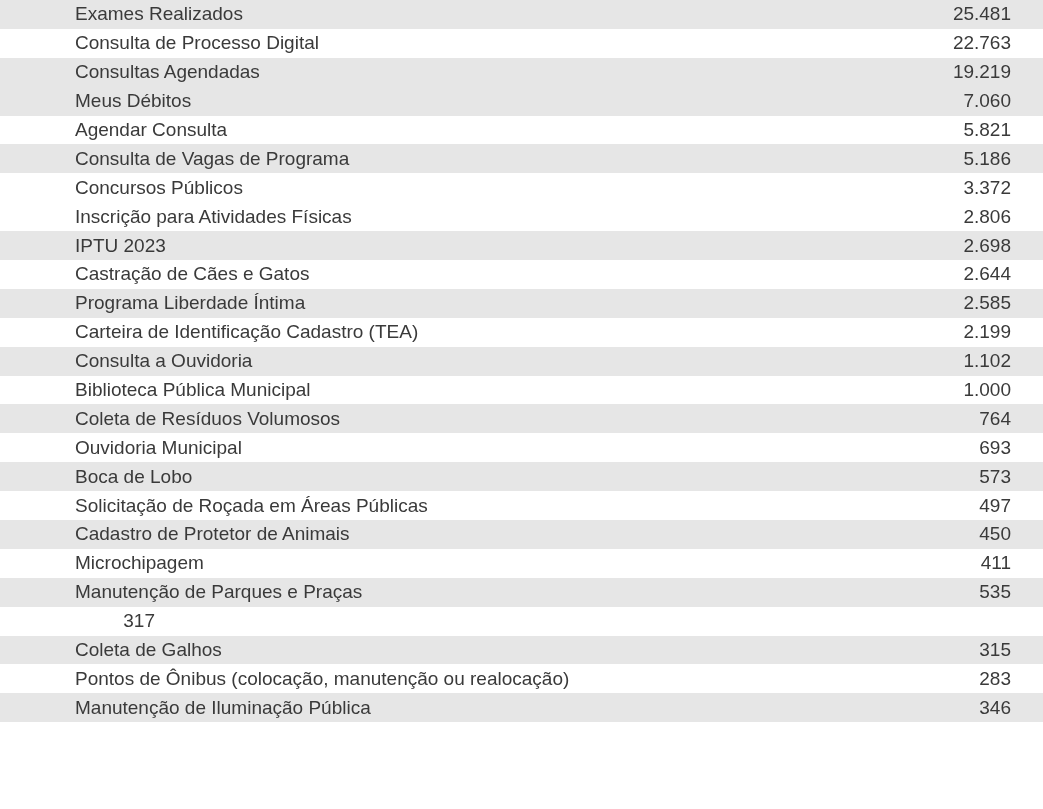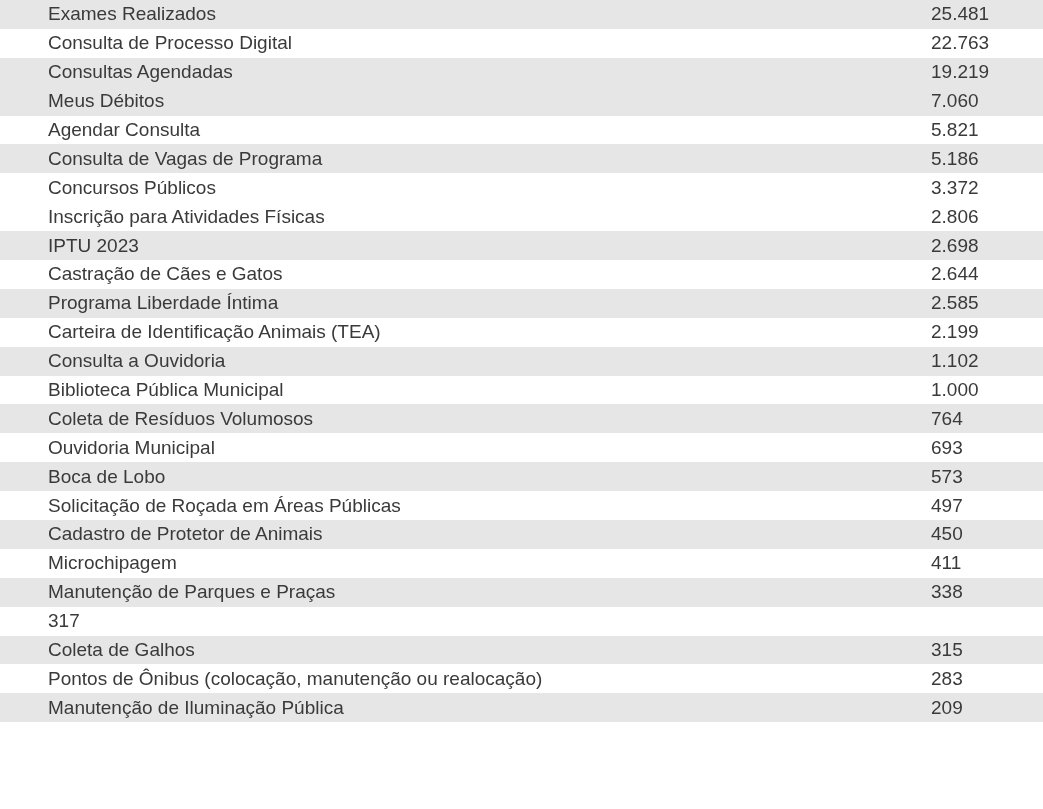--- a/index.html
+++ b/index.html
@@ -14,32 +14,33 @@
       width: 1043px;
       background: #ffffff;
     }
     .table {
       width: 100%;
     }
     .row {
       display: flex;
       align-items: center;
       height: 28.9px;
-      padding-left: 48px;
+      padding-left: 75px;
       padding-right: 32px;
     }
     .row.shaded {
       background-color: #e6e6e6;
     }
     .label {
       flex: 1;
       white-space: nowrap;
       overflow: hidden;
     }
     .value {
+      text-align: right;
       min-width: 80px;
       white-space: nowrap;
     }
   </style>
 </head>
 <body>
 
 <div class="table" id="table-root">
     <div class="row shaded">
       <span class="label">Exames Realizados</span>
@@ -79,21 +80,21 @@
     </div>
     <div class="row">
       <span class="label">Castração de Cães e Gatos</span>
       <span class="value">2.644</span>
     </div>
     <div class="row shaded">
       <span class="label">Programa Liberdade Íntima</span>
       <span class="value">2.585</span>
     </div>
     <div class="row">
-      <span class="label">Carteira de Identificação Animais (TEA)</span>
+      <span class="label">Carteira de Identificação Cadastro (TEA)</span>
       <span class="value">2.199</span>
     </div>
     <div class="row shaded">
       <span class="label">Consulta a Ouvidoria</span>
       <span class="value">1.102</span>
     </div>
     <div class="row">
       <span class="label">Biblioteca Pública Municipal</span>
       <span class="value">1.000</span>
     </div>
@@ -116,30 +117,30 @@
     <div class="row shaded">
       <span class="label">Cadastro de Protetor de Animais</span>
       <span class="value">450</span>
     </div>
     <div class="row">
       <span class="label">Microchipagem</span>
       <span class="value">411</span>
     </div>
     <div class="row shaded">
       <span class="label">Manutenção de Parques e Praças</span>
-      <span class="value">338</span>
+      <span class="value">535</span>
     </div>
     <div class="row">
       <span class="value">317</span>
     </div>
     <div class="row shaded">
       <span class="label">Coleta de Galhos</span>
       <span class="value">315</span>
     </div>
     <div class="row">
       <span class="label">Pontos de Ônibus (colocação, manutenção ou realocação)</span>
       <span class="value">283</span>
     </div>
     <div class="row shaded">
       <span class="label">Manutenção de Iluminação Pública</span>
-      <span class="value">209</span>
+      <span class="value">346</span>
     </div>
   </div>
 
 </body></html>

